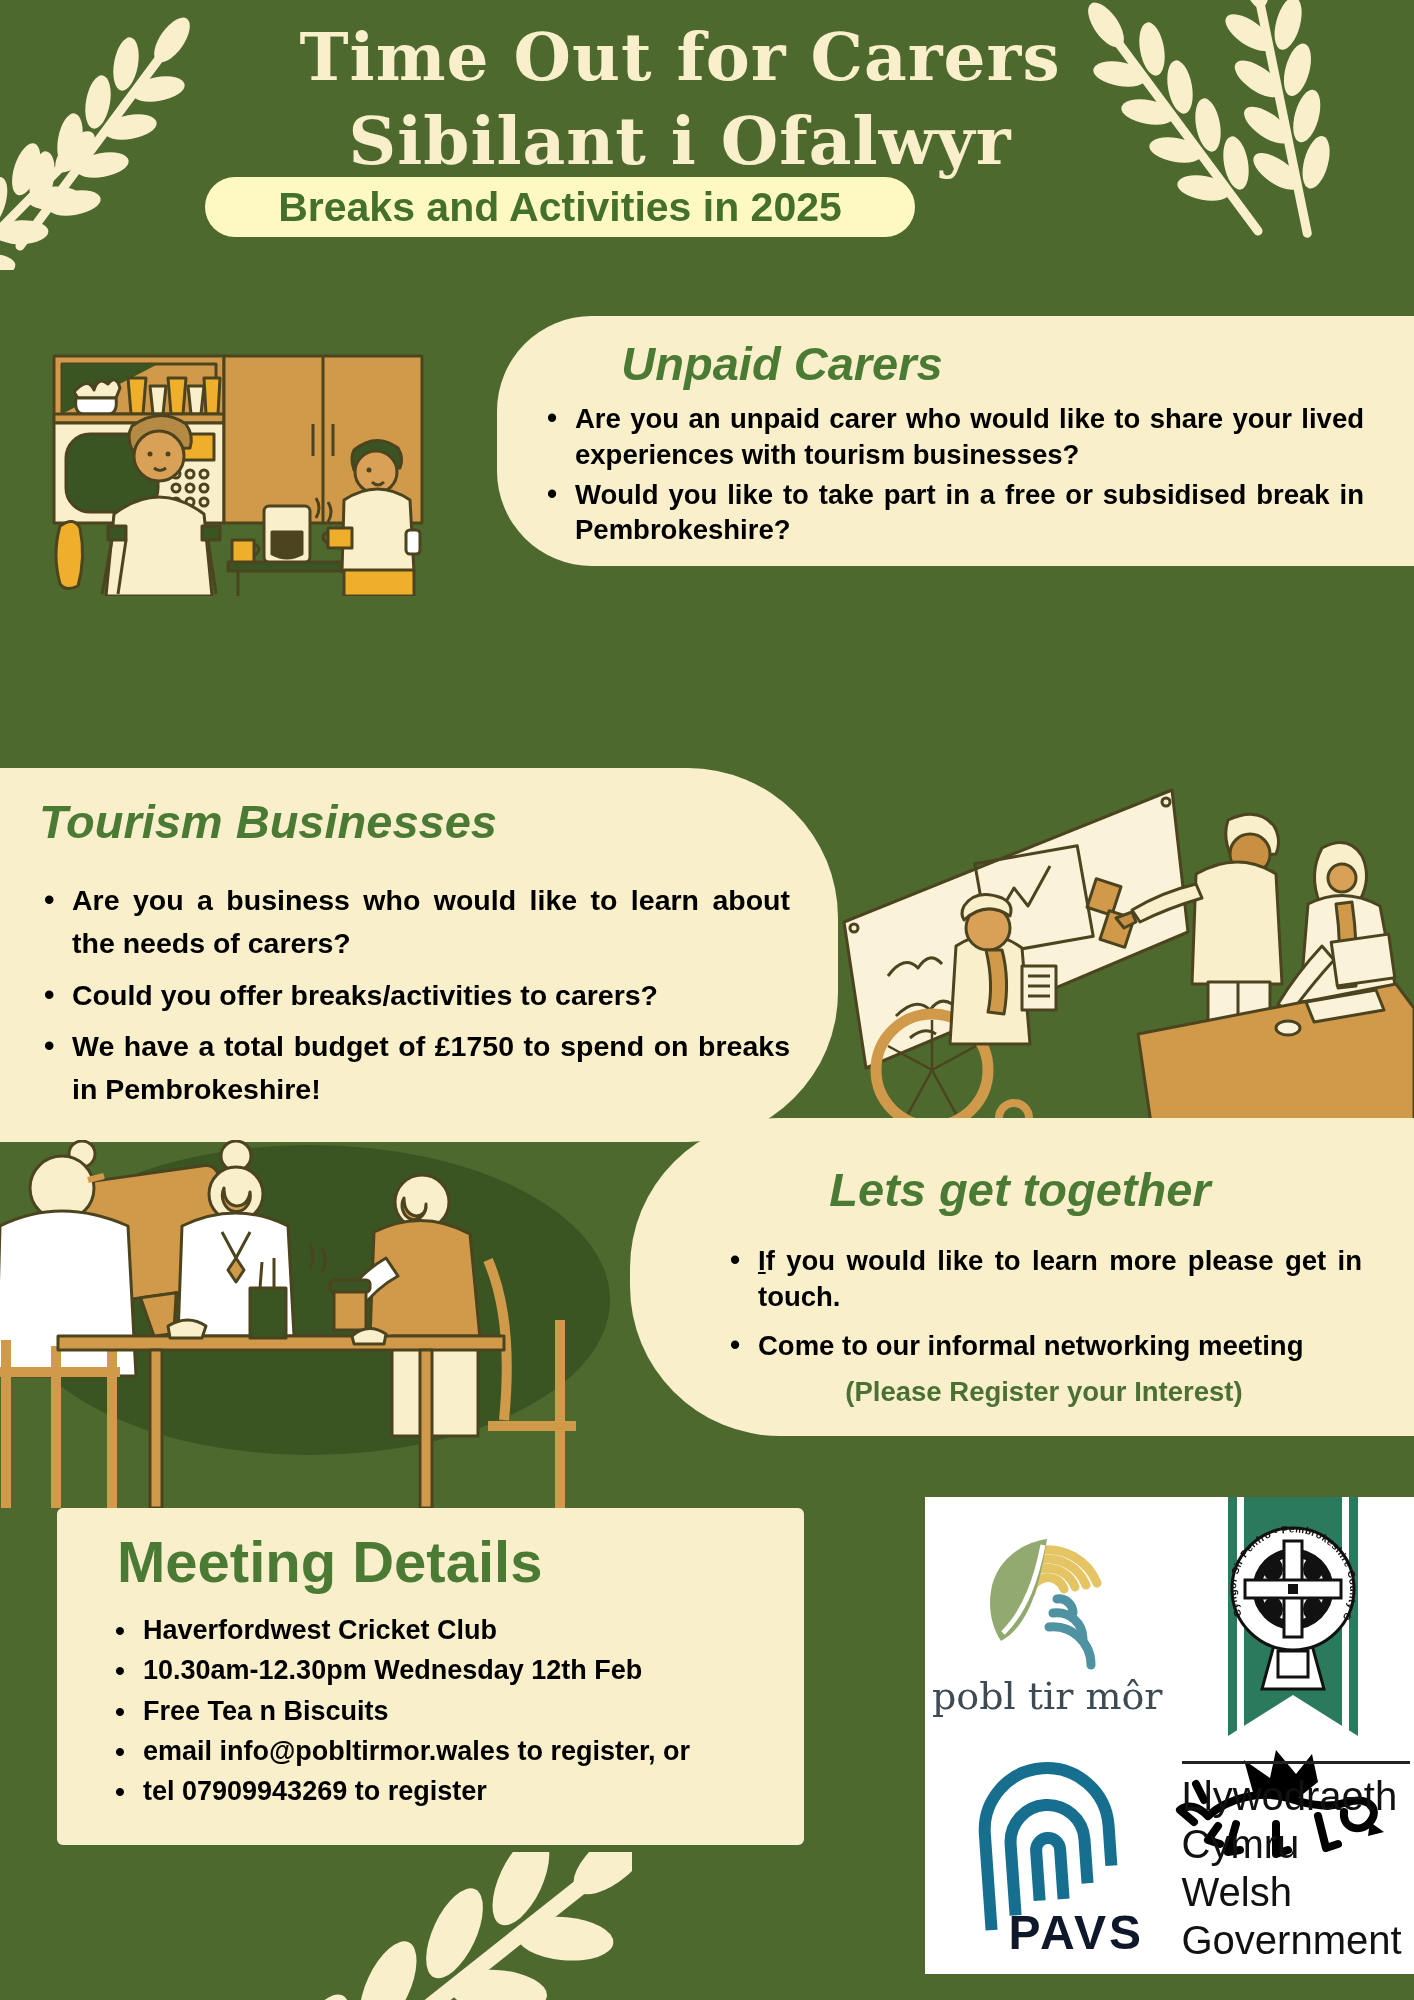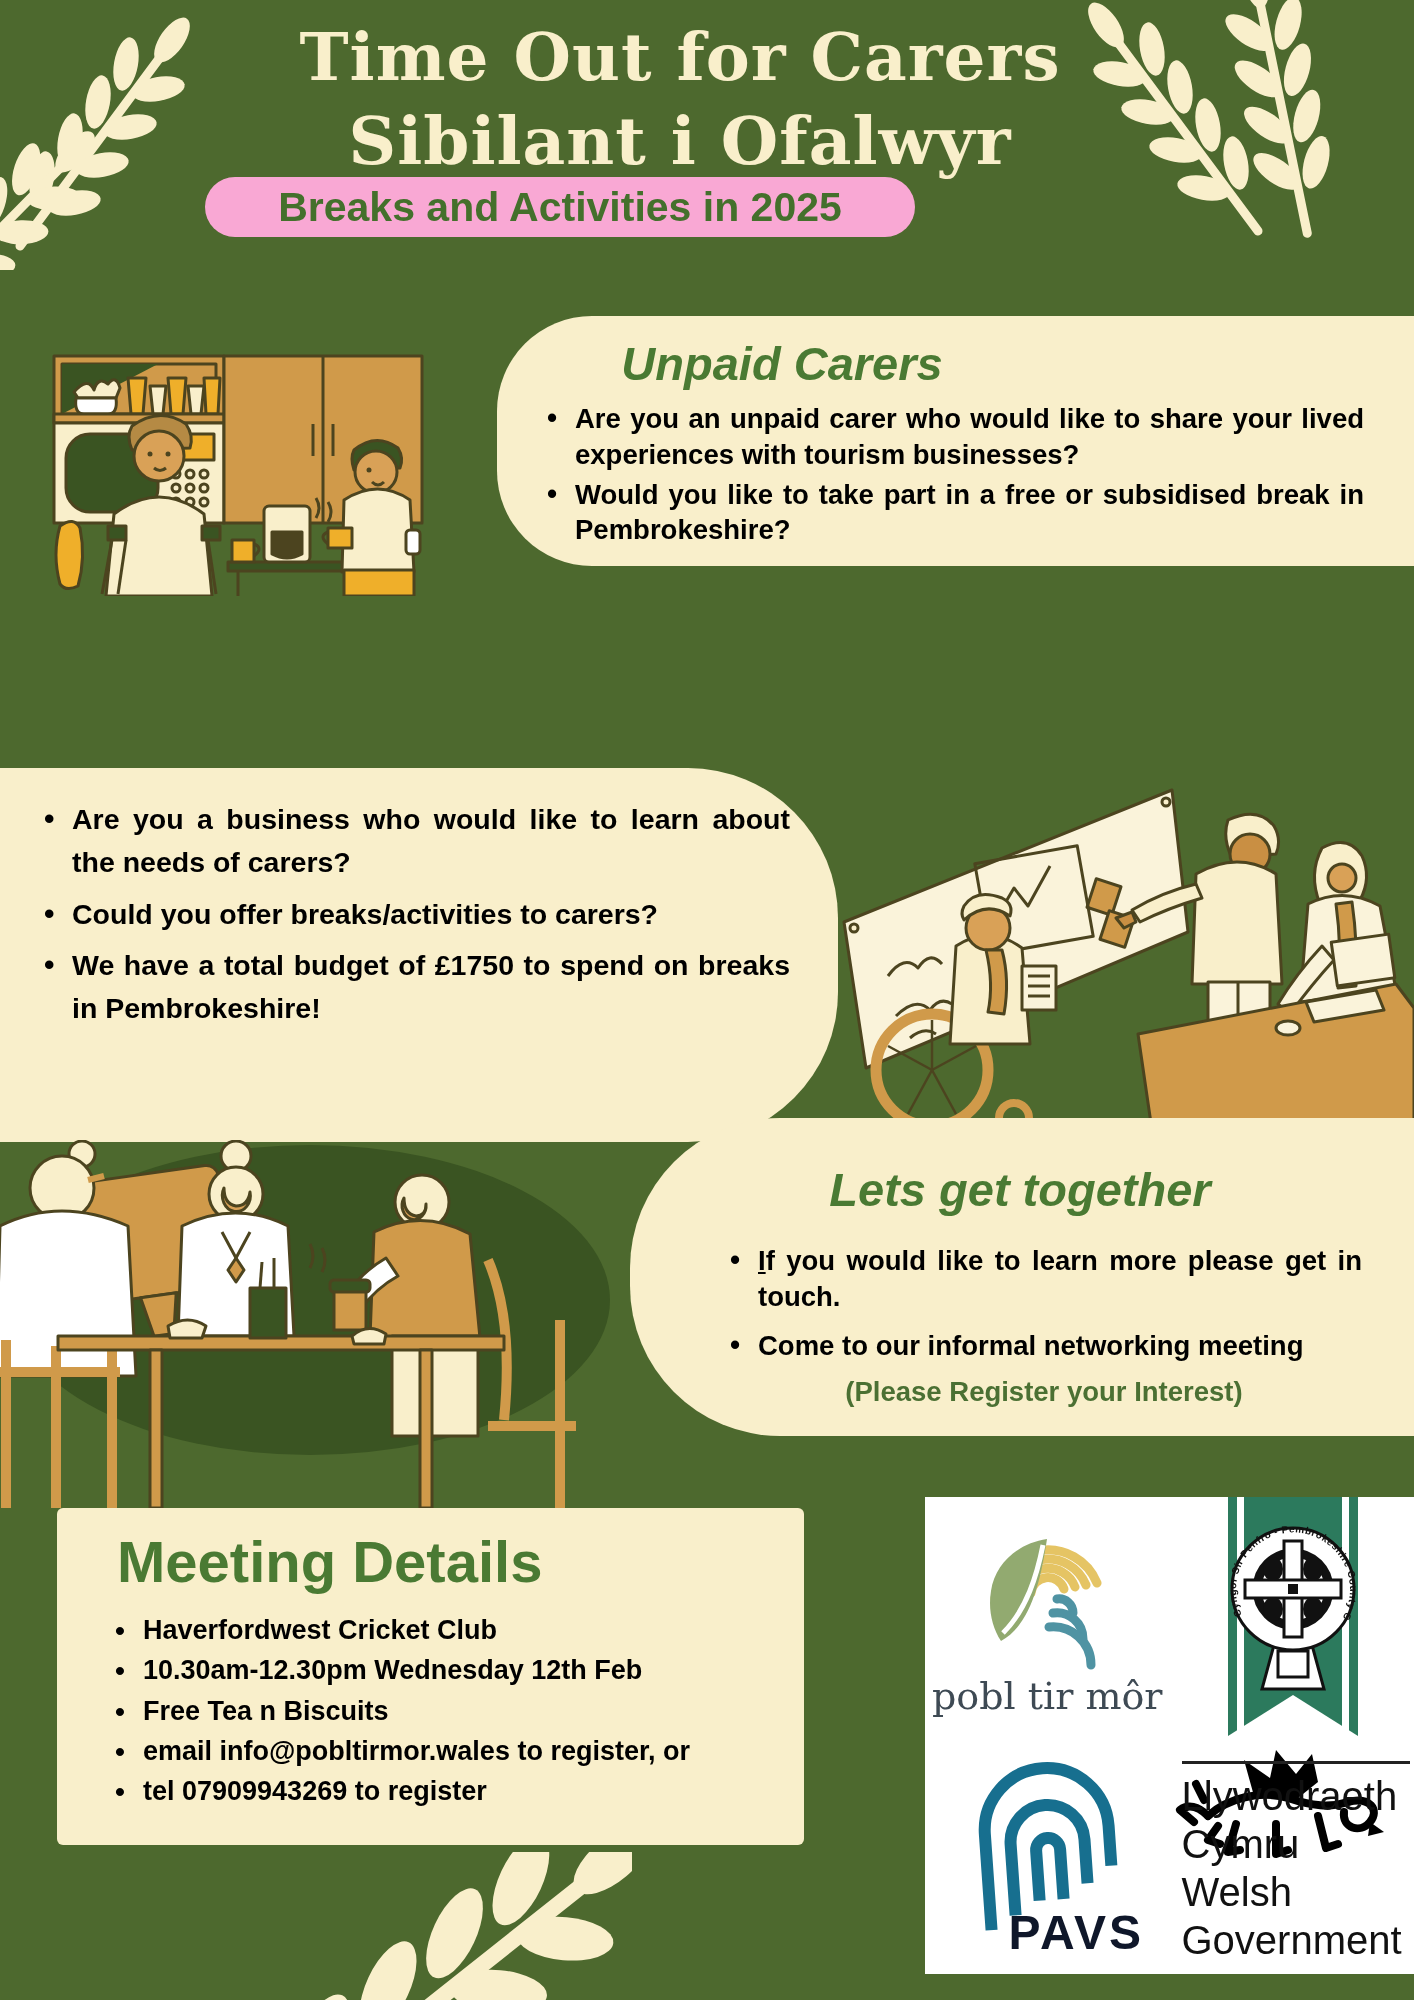--- a/index.html
+++ b/index.html
@@ -11,21 +11,21 @@
   
   .title{
     position:absolute;left:0;width:1360px;text-align:center;
     font-family:"DejaVu Serif",serif;font-weight:bold;
     font-size:66px;color:#f9efcb;letter-spacing:1px;
   }
   .title1{top:18px;}
   .title2{top:102px;}
   .pill{
     position:absolute;left:205px;top:177px;width:710px;height:60px;
-    background:#f9a8d4;border-radius:32px;
+    background:#fef9c3;border-radius:32px;
     display:flex;align-items:center;justify-content:center;
     font-weight:bold;font-size:41px;color:#44702c;
   }
   
   .panel{background:#f9efcb;position:absolute;box-sizing:border-box;}
   .panel h2{
     margin:0;font-weight:bold;font-style:italic;
     color:#4a7a33;font-size:47px;text-align:center;
   }
   .panel ul{
@@ -204,20 +204,21 @@
 
   <div class="panel uc">
     <h2>Unpaid Carers</h2>
     <ul>
       <li>Are you an unpaid carer who would like to share your lived experiences with tourism businesses?</li>
       <li>Would you like to take part in a free or subsidised break in Pembrokeshire?</li>
     </ul>
   </div>
 
   <div class="panel tb">
+    <h2>Tourism Businesses</h2>
     <ul>
       <li>Are you a business who would like to learn about the needs of carers?</li>
       <li>Could you offer breaks/activities to carers?</li>
       <li>We have a total budget of £1750 to spend on breaks in Pembrokeshire!</li>
     </ul>
   </div>
 
   <svg class="abs" style="left:836px;top:770px" width="578" height="374" viewBox="0 0 578 374">
     <g stroke="#4c441f" stroke-width="3" stroke-linejoin="round">
 

